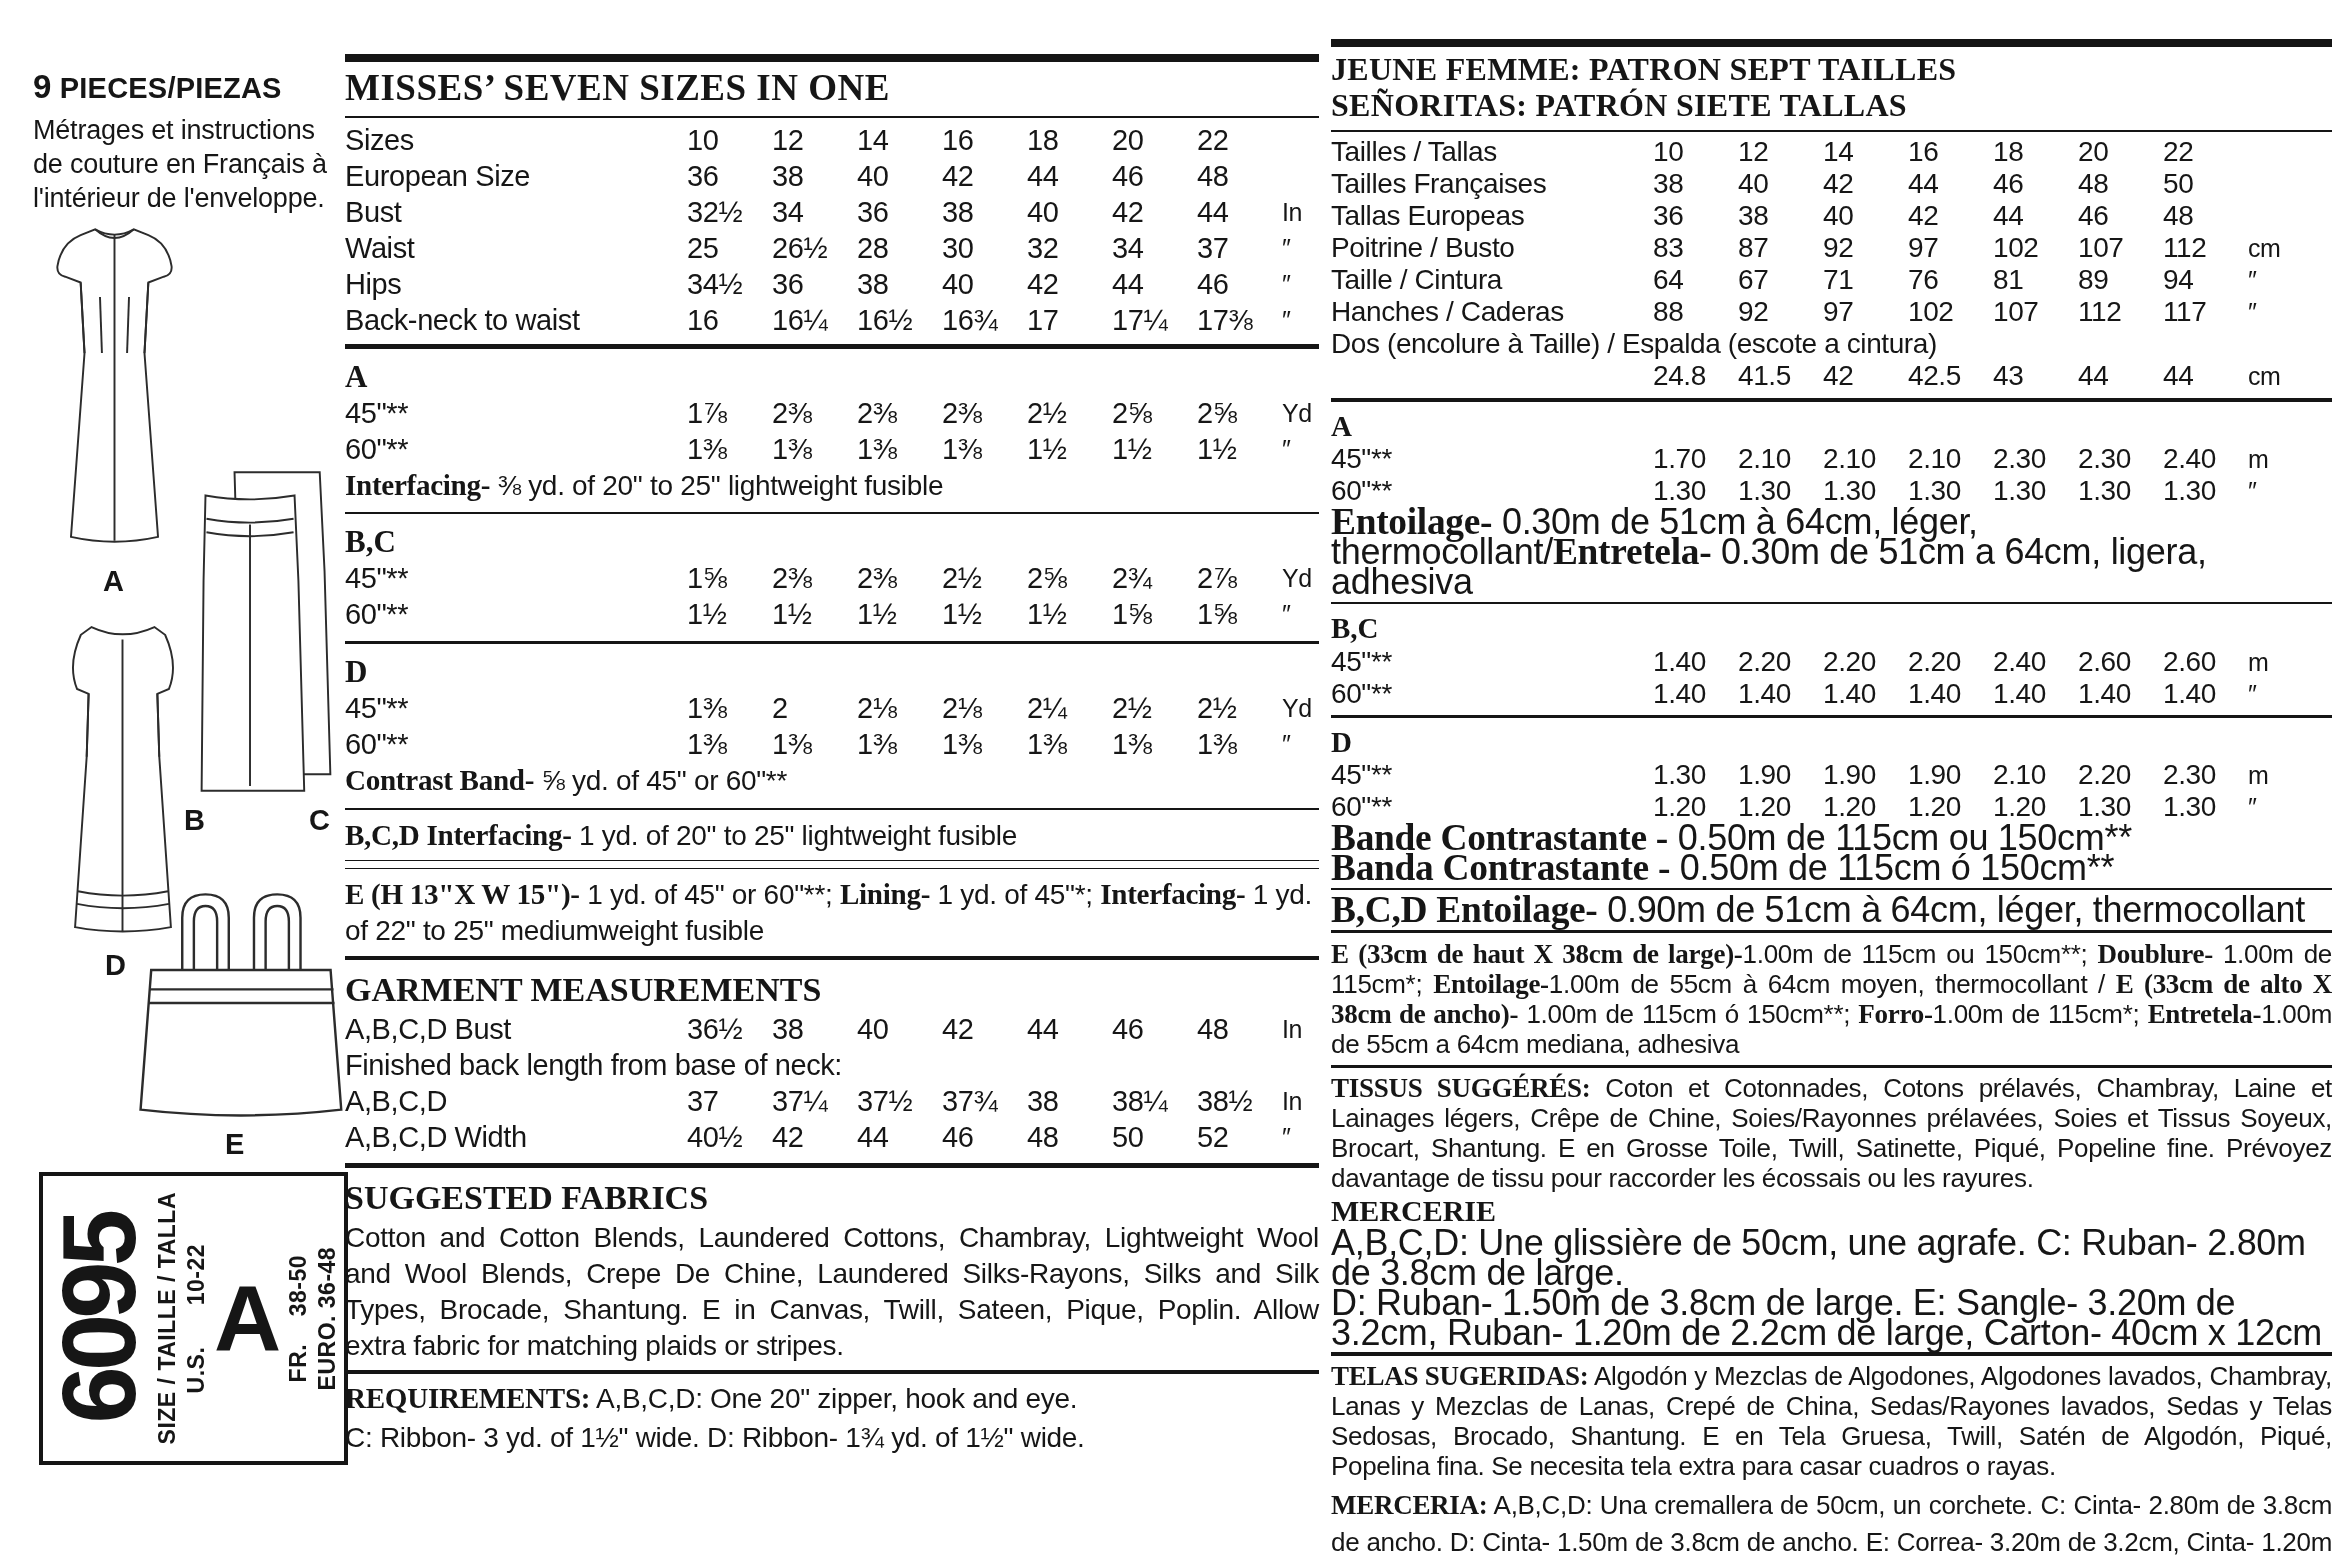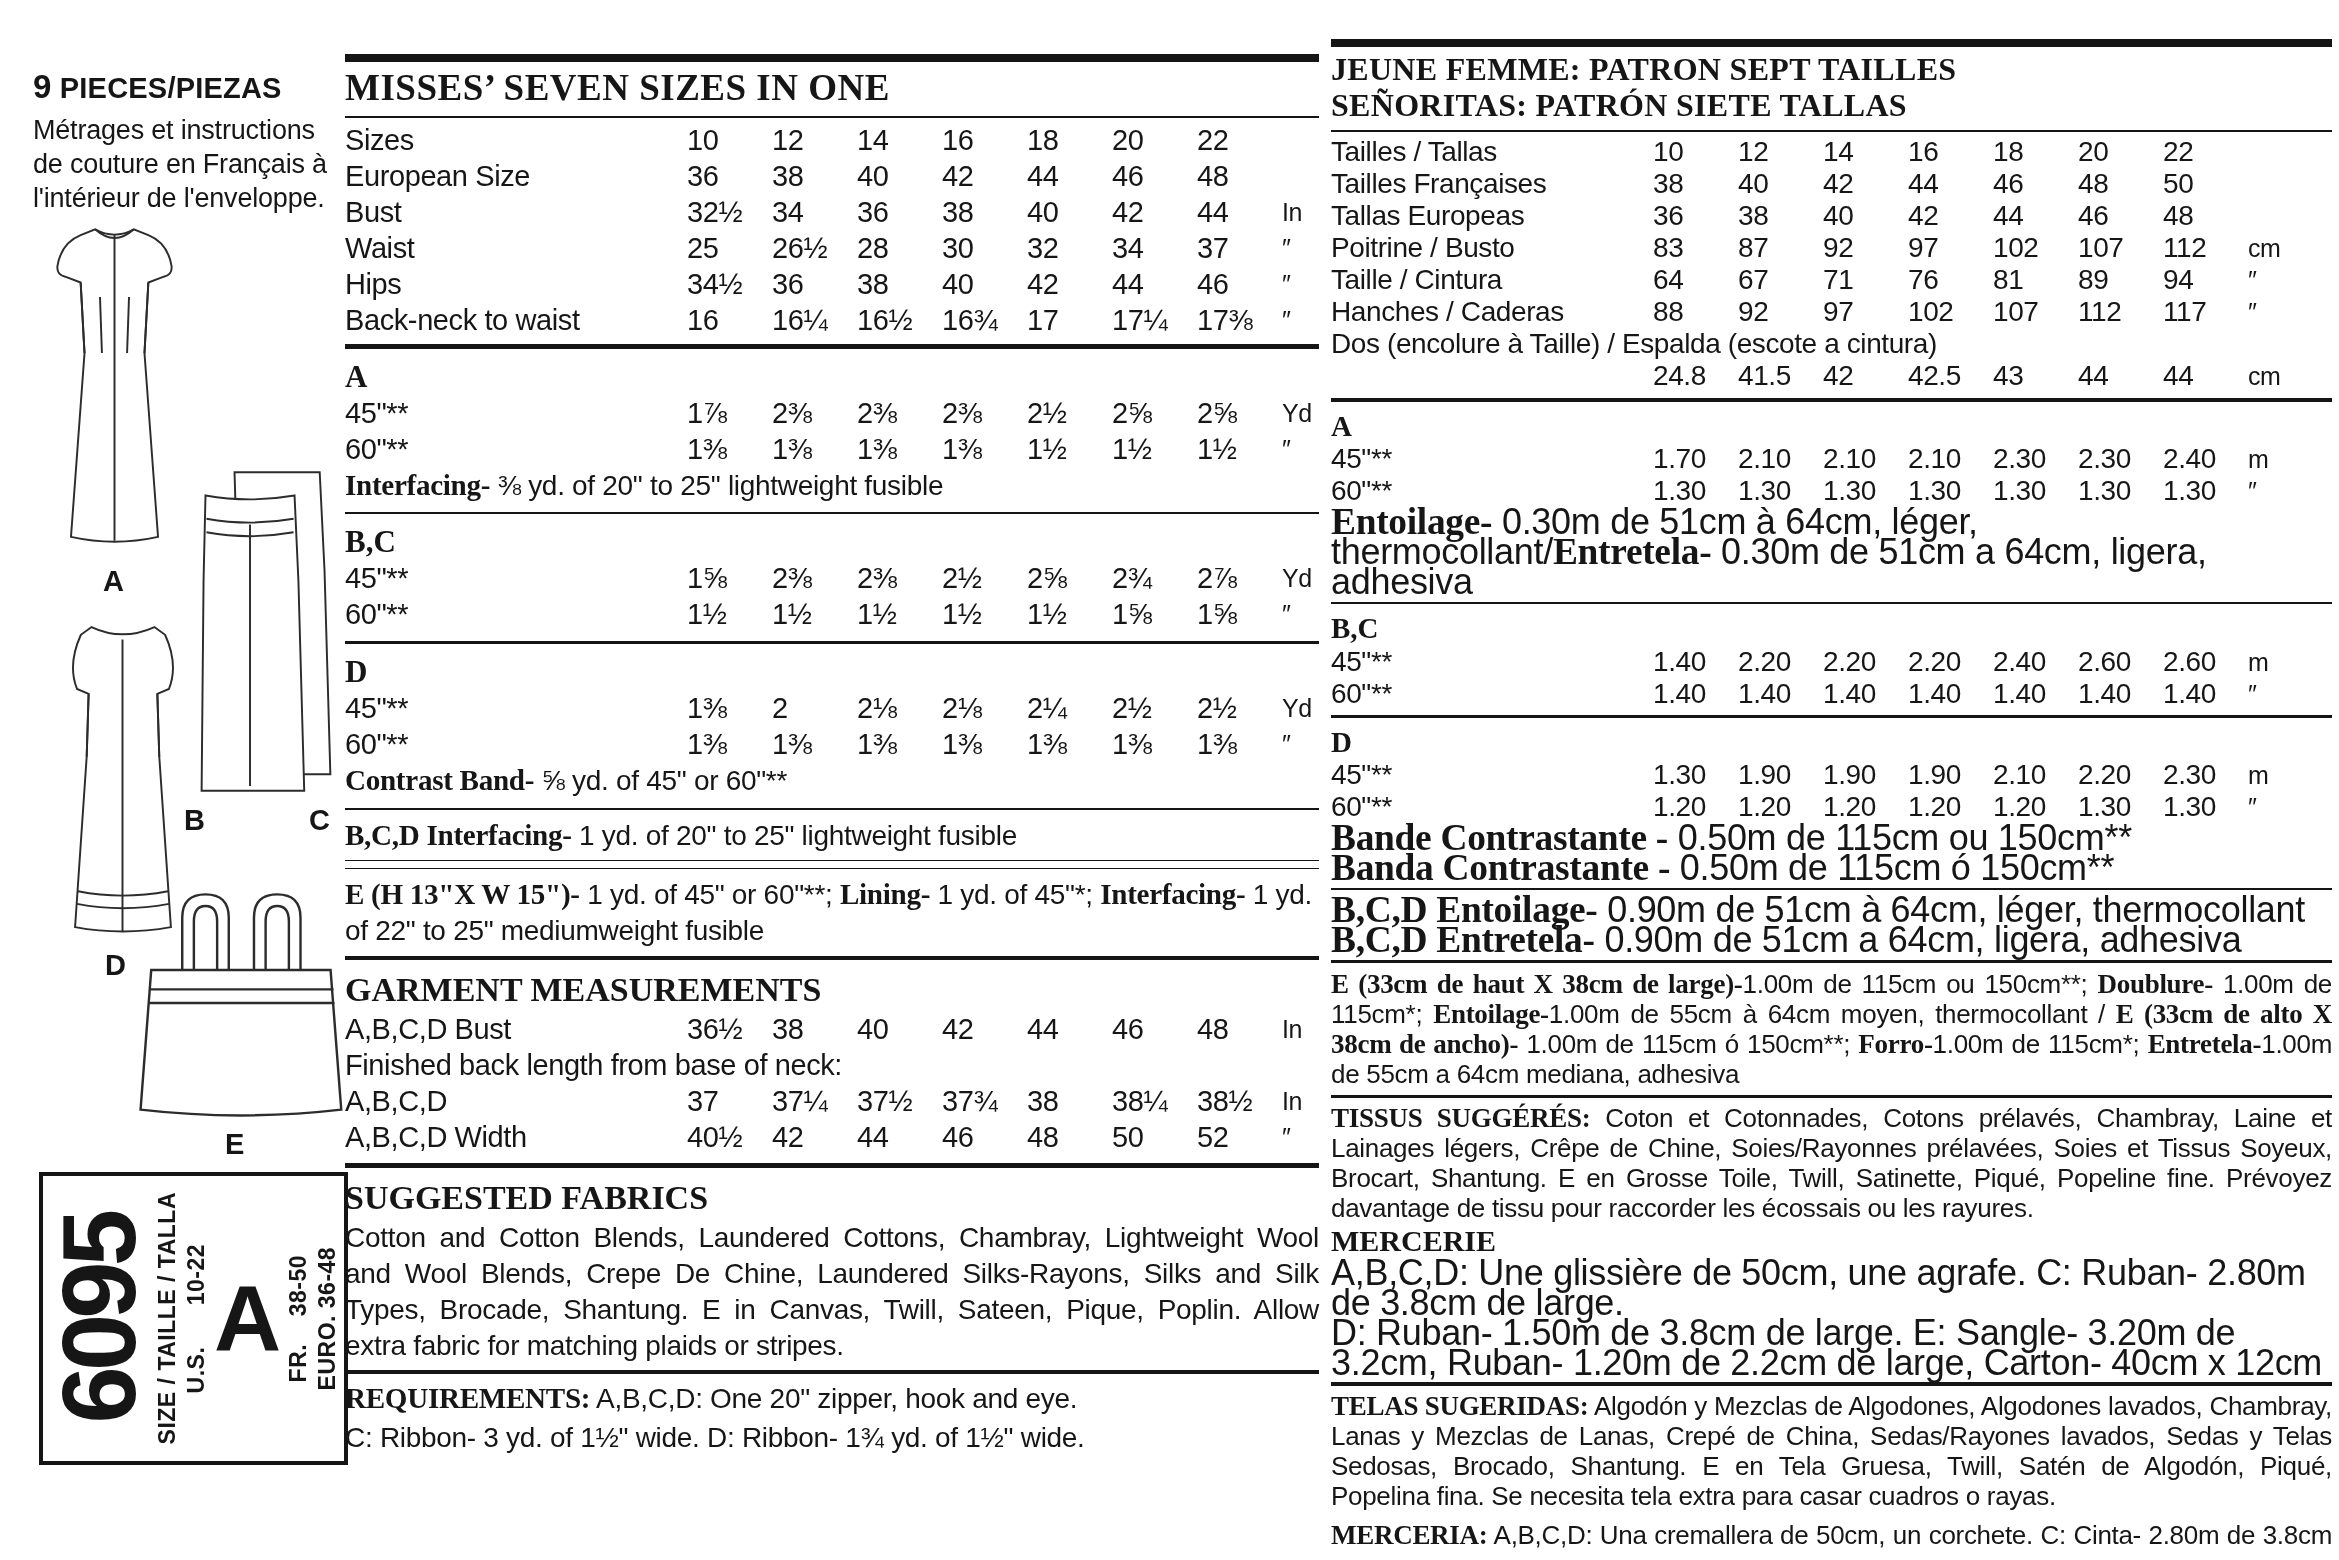--- a/index.html
+++ b/index.html
@@ -527,21 +527,20 @@
           <span class="tunit">″</span>
         </div>
       </div>
     <div class="note"><span class="bseg">Bande Contrastante -</span><span> 0.50m de 115cm ou 150cm**</span></div>
     <div class="note"><span class="bseg">Banda Contrastante -</span><span> 0.50m de 115cm ó 150cm**</span></div>
   </div>
   <div class="r3"></div>
 
   <div class="sec" style="padding:4.9px 0;">
     <div class="note"><span class="bseg">B,C,D Entoilage-</span><span> 0.90m de 51cm à 64cm, léger, thermocollant</span></div>
-    <div class="note"><span class="bseg">B,C,D Entretela-</span><span> 0.90m de 51cm a 64cm, ligera, adhesiva</span></div>
   </div>
   <div class="r4"></div>
 
   <div class="para" style="padding:5.8px 0;"><span class="bseg">E (33cm de haut X 38cm de large)-</span><span>1.00m de 115cm ou 150cm**; </span><span class="bseg">Doublure-</span><span> 1.00m de 115cm*; </span><span class="bseg">Entoilage-</span><span>1.00m de 55cm à 64cm moyen, thermocollant / </span><span class="bseg">E (33cm de alto X 38cm de ancho)-</span><span> 1.00m de 115cm ó 150cm**; </span><span class="bseg">Forro-</span><span>1.00m de 115cm*; </span><span class="bseg">Entretela-</span><span>1.00m de 55cm a 64cm mediana, adhesiva</span></div>
   <div class="r4"></div>
 
   <div class="sec" style="padding-bottom:4.9px;">
     <div class="para"><span class="bseg">TISSUS SUGGÉRÉS:</span><span> Coton et Cotonnades, Cotons prélavés, Chambray, Laine et Lainages légers, Crêpe de Chine, Soies/Rayonnes prélavées, Soies et Tissus Soyeux, Brocart, Shantung. E en Grosse Toile, Twill, Satinette, Piqué, Popeline fine. Prévoyez davantage de tissu pour raccorder les écossais ou les rayures.</span></div>
     <div class="serifb" style="font-size:30px;line-height:35px;">MERCERIE</div>
     <div class="note">A,B,C,D: Une glissière de 50cm, une agrafe. C: Ruban- 2.80m de 3.8cm de large.</div>

